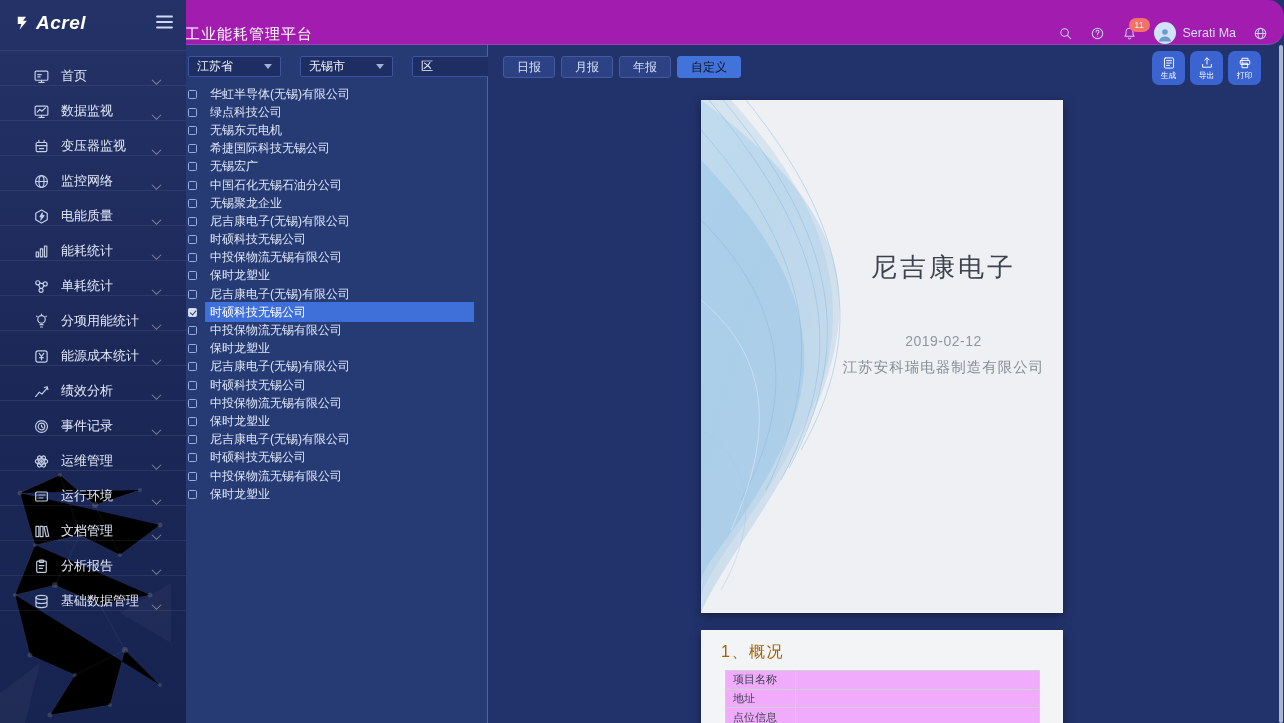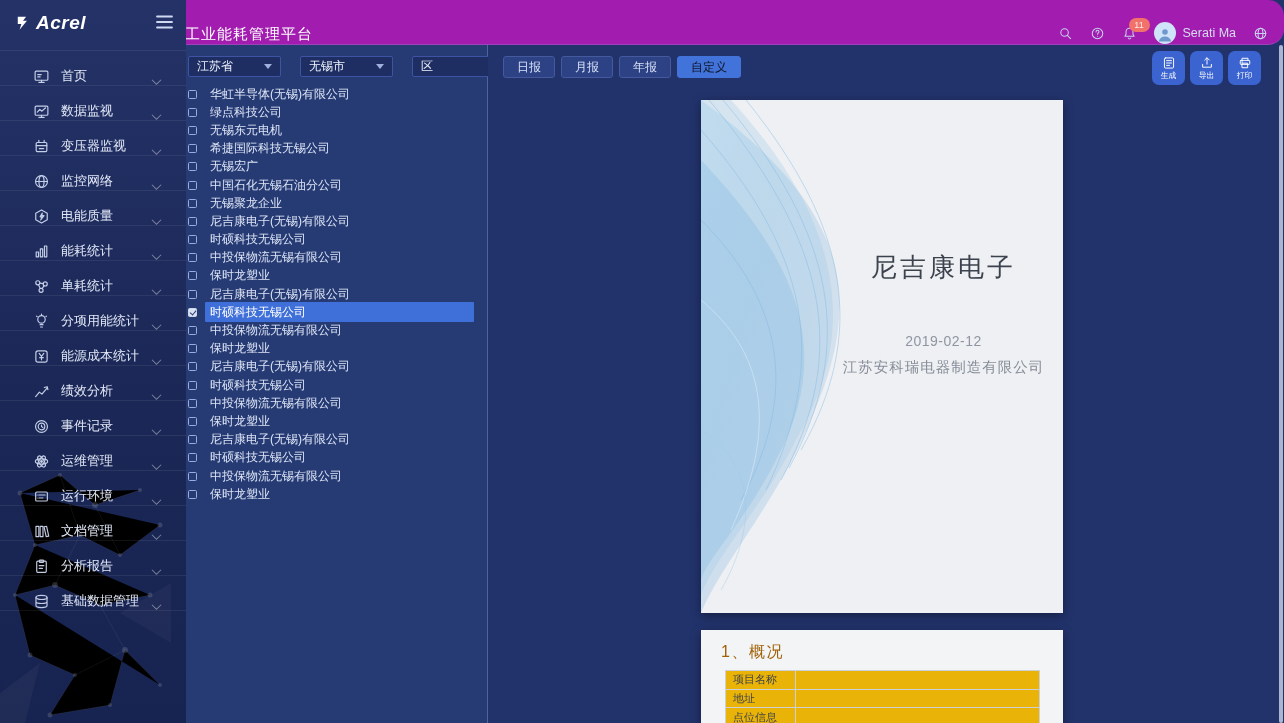--- a/index.html
+++ b/index.html
@@ -82,21 +82,21 @@
   .cover svg.waves { position:absolute; inset:0; width:100%; height:100%; }
   .cover-text { position:absolute; left:37%; width:60%; top:150px; text-align:center; }
   .cover-title { font-size:26px; color:#3d434e; font-weight:500; letter-spacing:3px; margin-bottom:48px; }
   .cover-date { font-size:14px; color:#8f96a1; margin-bottom:9px; letter-spacing:.5px; }
   .cover-company { font-size:14.5px; color:#868d98; letter-spacing:1px; }
 
   .page2 { position:absolute; left:213px; top:585px; width:362px; height:260px; background:#f3f4f6;
     box-shadow:0 3px 10px rgba(0,0,10,.4); }
   .p2-heading { position:absolute; left:20px; top:12px; font-size:16px; color:#a16207; letter-spacing:1.5px; }
   .p2-table { position:absolute; left:24px; top:40px; width:315px; border:1px solid #cdd1d7; }
-  .p2-row { height:18.5px; display:flex; border-bottom:1px solid #cdd1d7; background:#eab308; }
+  .p2-row { height:18.5px; display:flex; border-bottom:1px solid #cdd1d7; background:#f0abfc; }
   .p2-row:last-child { border-bottom:none; }
   .p2-label { width:70px; border-right:1px solid #cdd1d7; font-size:11px; color:#3c424b;
     display:flex; align-items:center; padding-left:7px; }
   .p2-value { flex:1; }
 
   .scrollbar { position:absolute; right:1px; top:0; bottom:0; width:4px; background:#c4cce0;
     border-radius:2px; opacity:.85; cursor:pointer; }
 </style>
 </head>
 <body>

